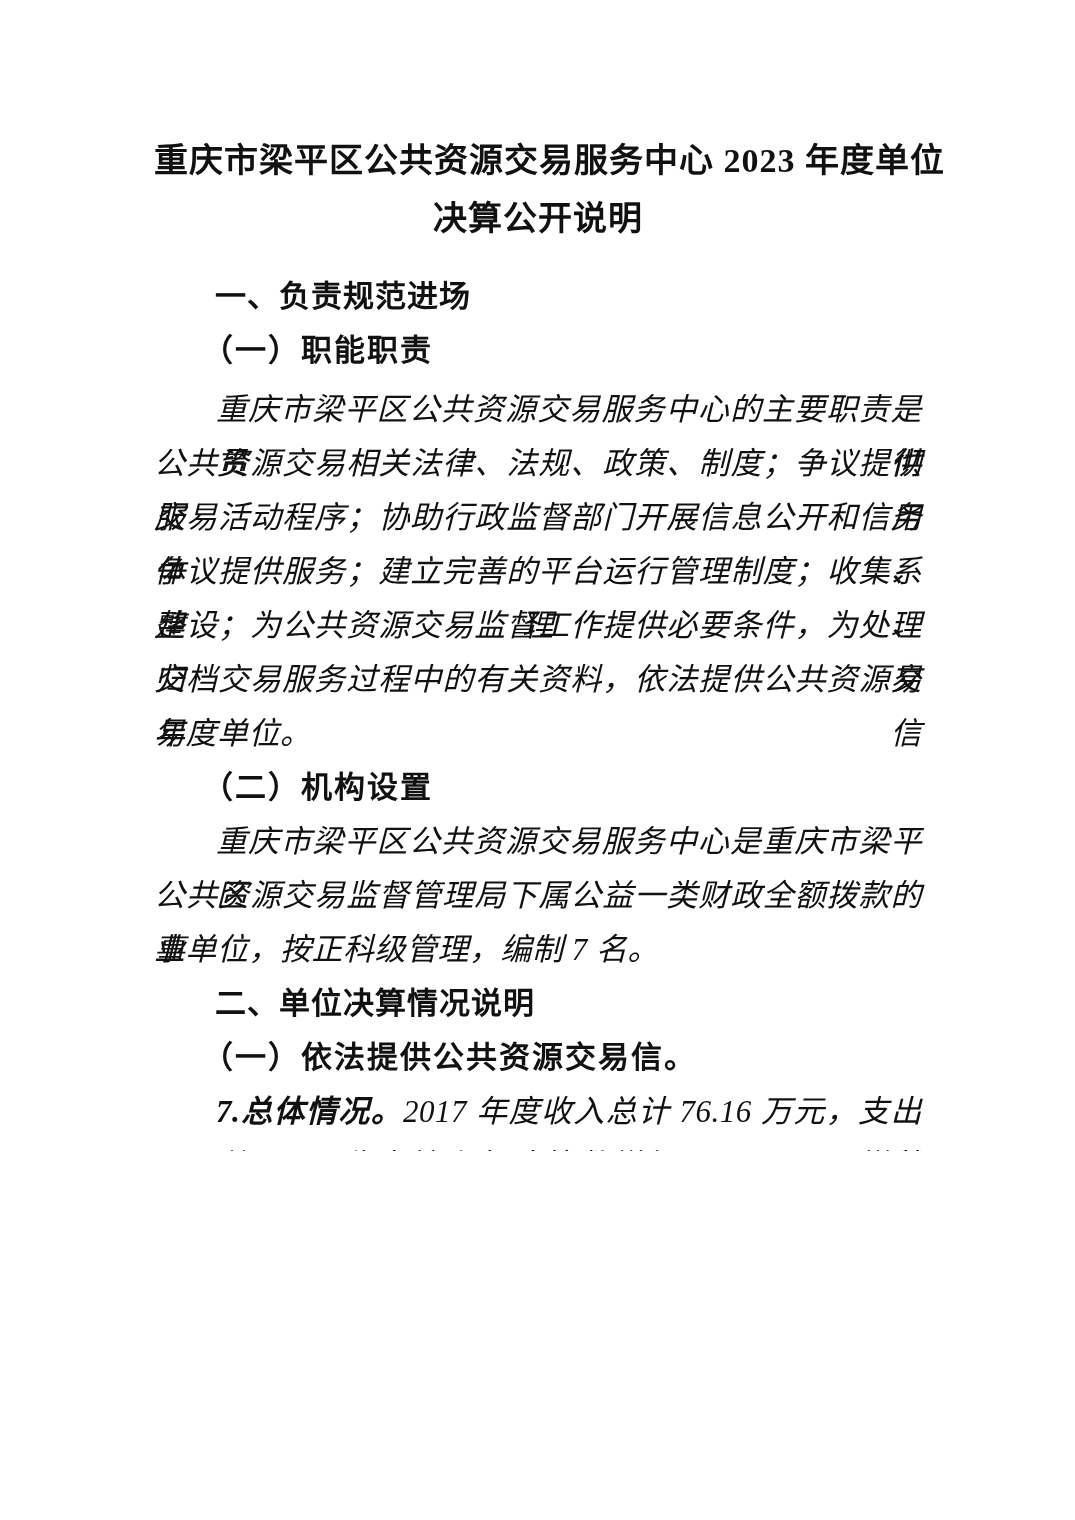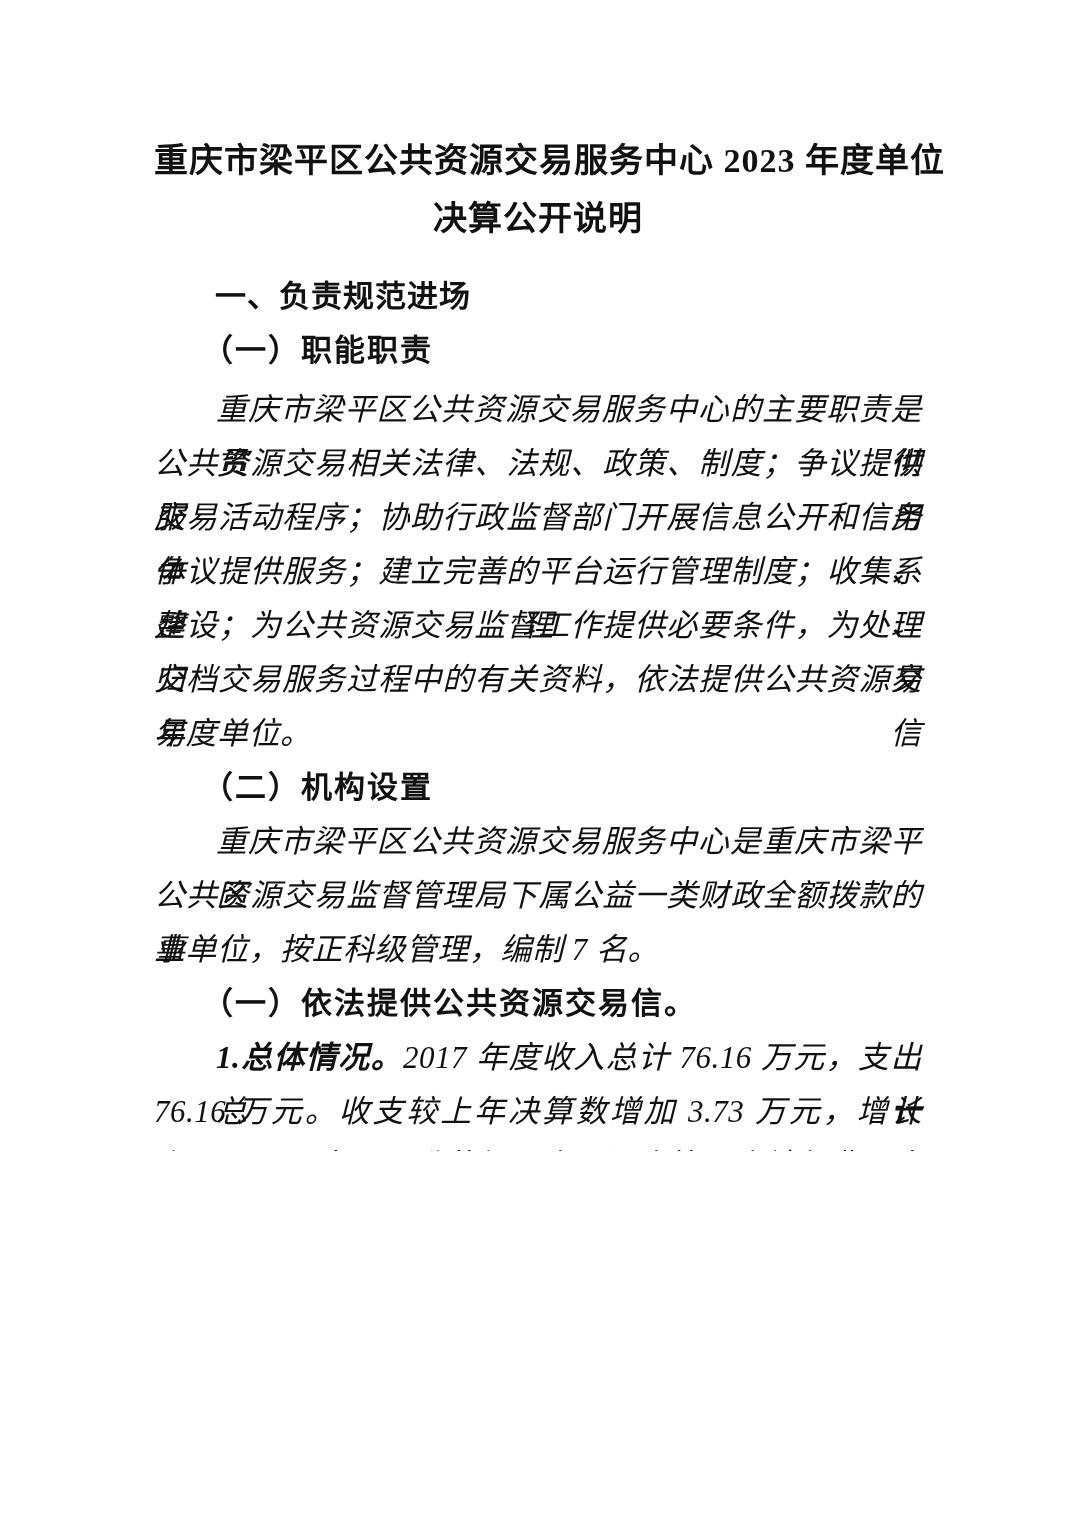--- a/index.html
+++ b/index.html
@@ -100,26 +100,27 @@
     </div>
 
     <div class="line h-sub">（二）机构设置</div>
 
     <div class="para2">
       <div class="line justify indent">重庆市梁平区公共资源交易服务中心是重庆市梁平区</div>
       <div class="line justify">公共资源交易监督管理局下属公益一类财政全额拨款的事</div>
       <div class="line">业单位，按正科级管理，编制 7 名。</div>
     </div>
 
+    <div class="line h-major">二、单位决算情况说明</div>
 
     <div class="line h-sub">（一）依法提供公共资源交易信。</div>
 
     <div class="para3">
       <div class="line justify indent">
-        <span class="bold-lead">1.总体情况。</span><span>2017 年度收入总计 76.16 万元，支出总计</span>
+        <span class="bold-lead">7.总体情况。</span><span>2017 年度收入总计 76.16 万元，支出总计</span>
       </div>
       <div class="line justify">76.16 万元。收支较上年决算数增加 3.73 万元，增长 5.2%，</div>
       <div class="line justify">主要原因是人员晋升薪级工资、调资等工资社保费用支出增</div>
       <div class="line">加 。</div>
     </div>
 
   </div>
 
   <div class="page-number">- 1 -</div>
 </div>

